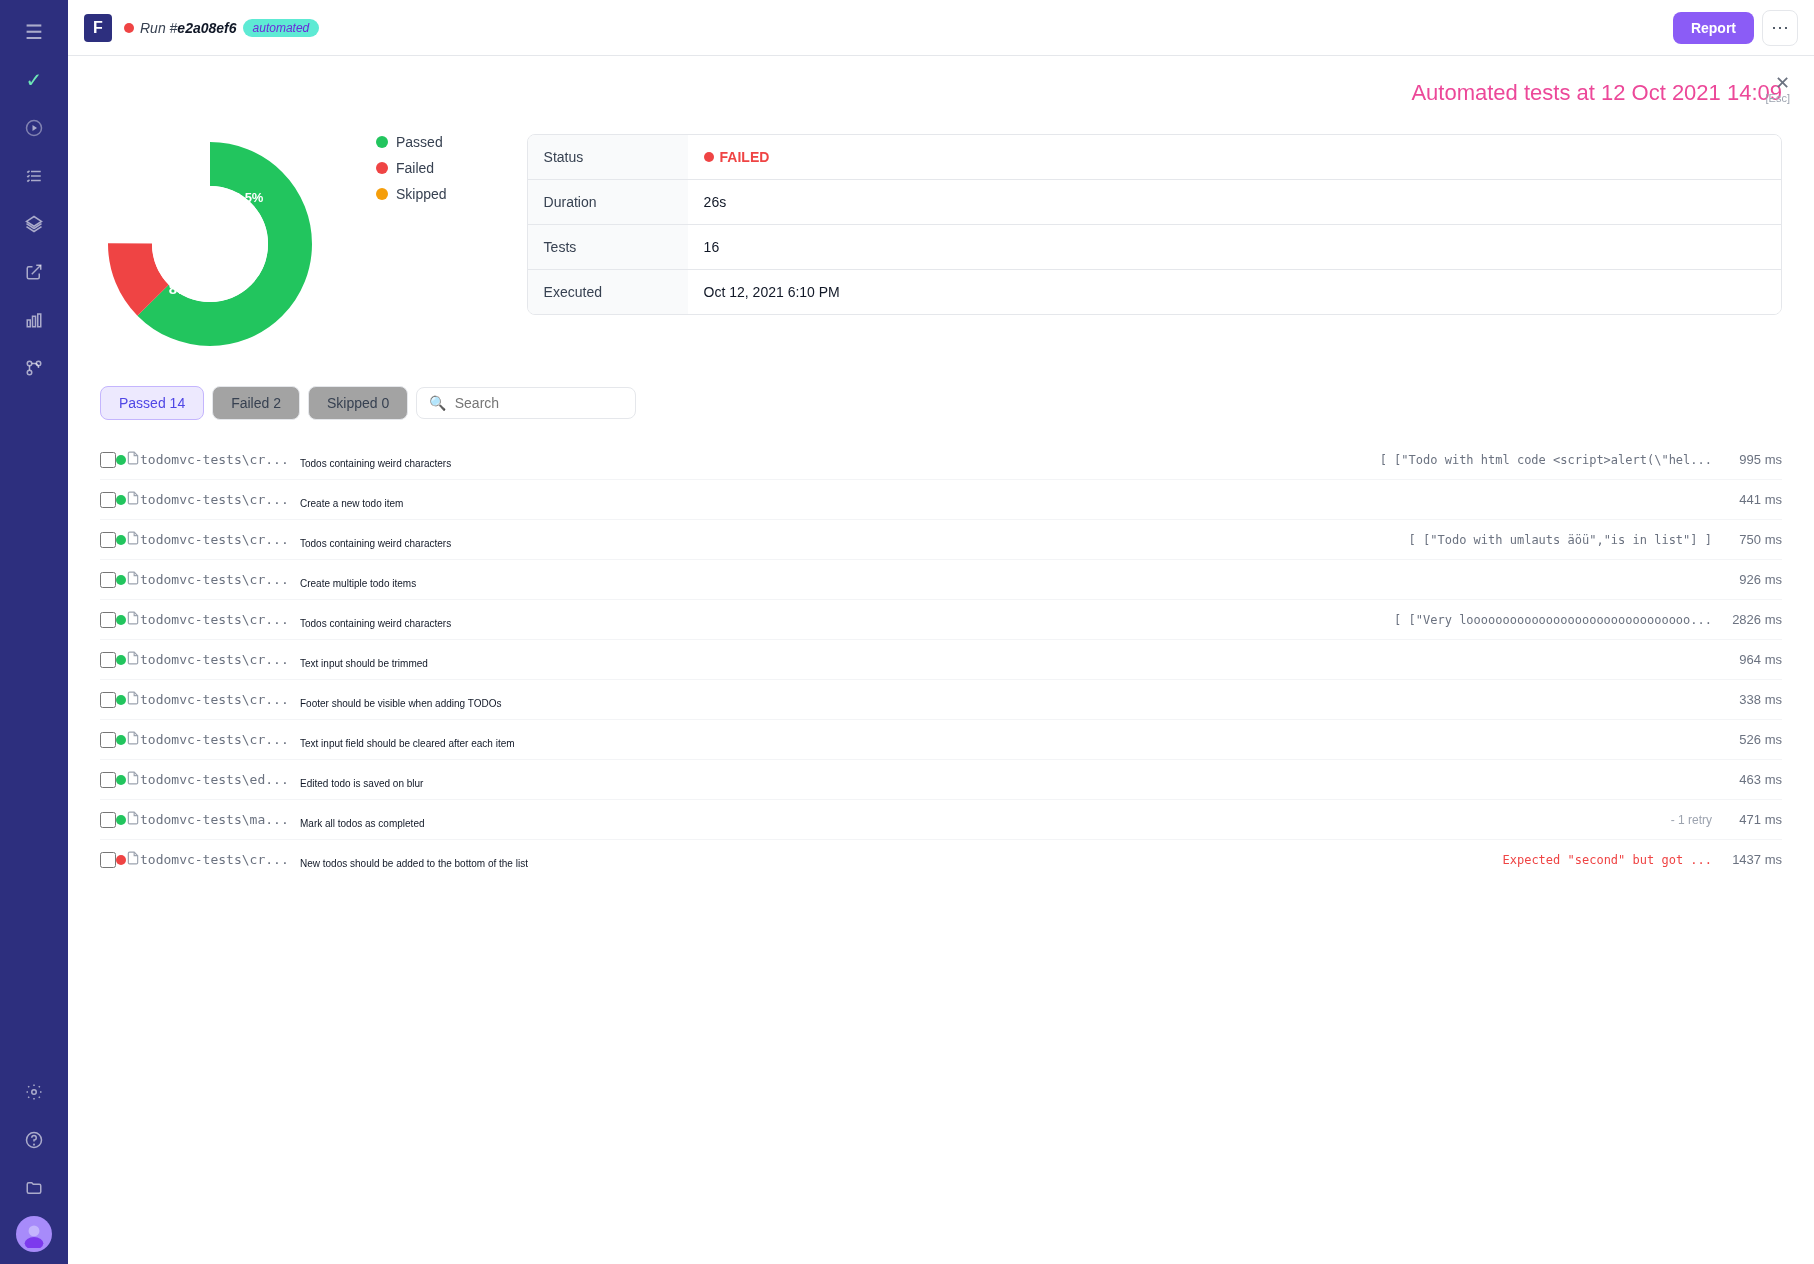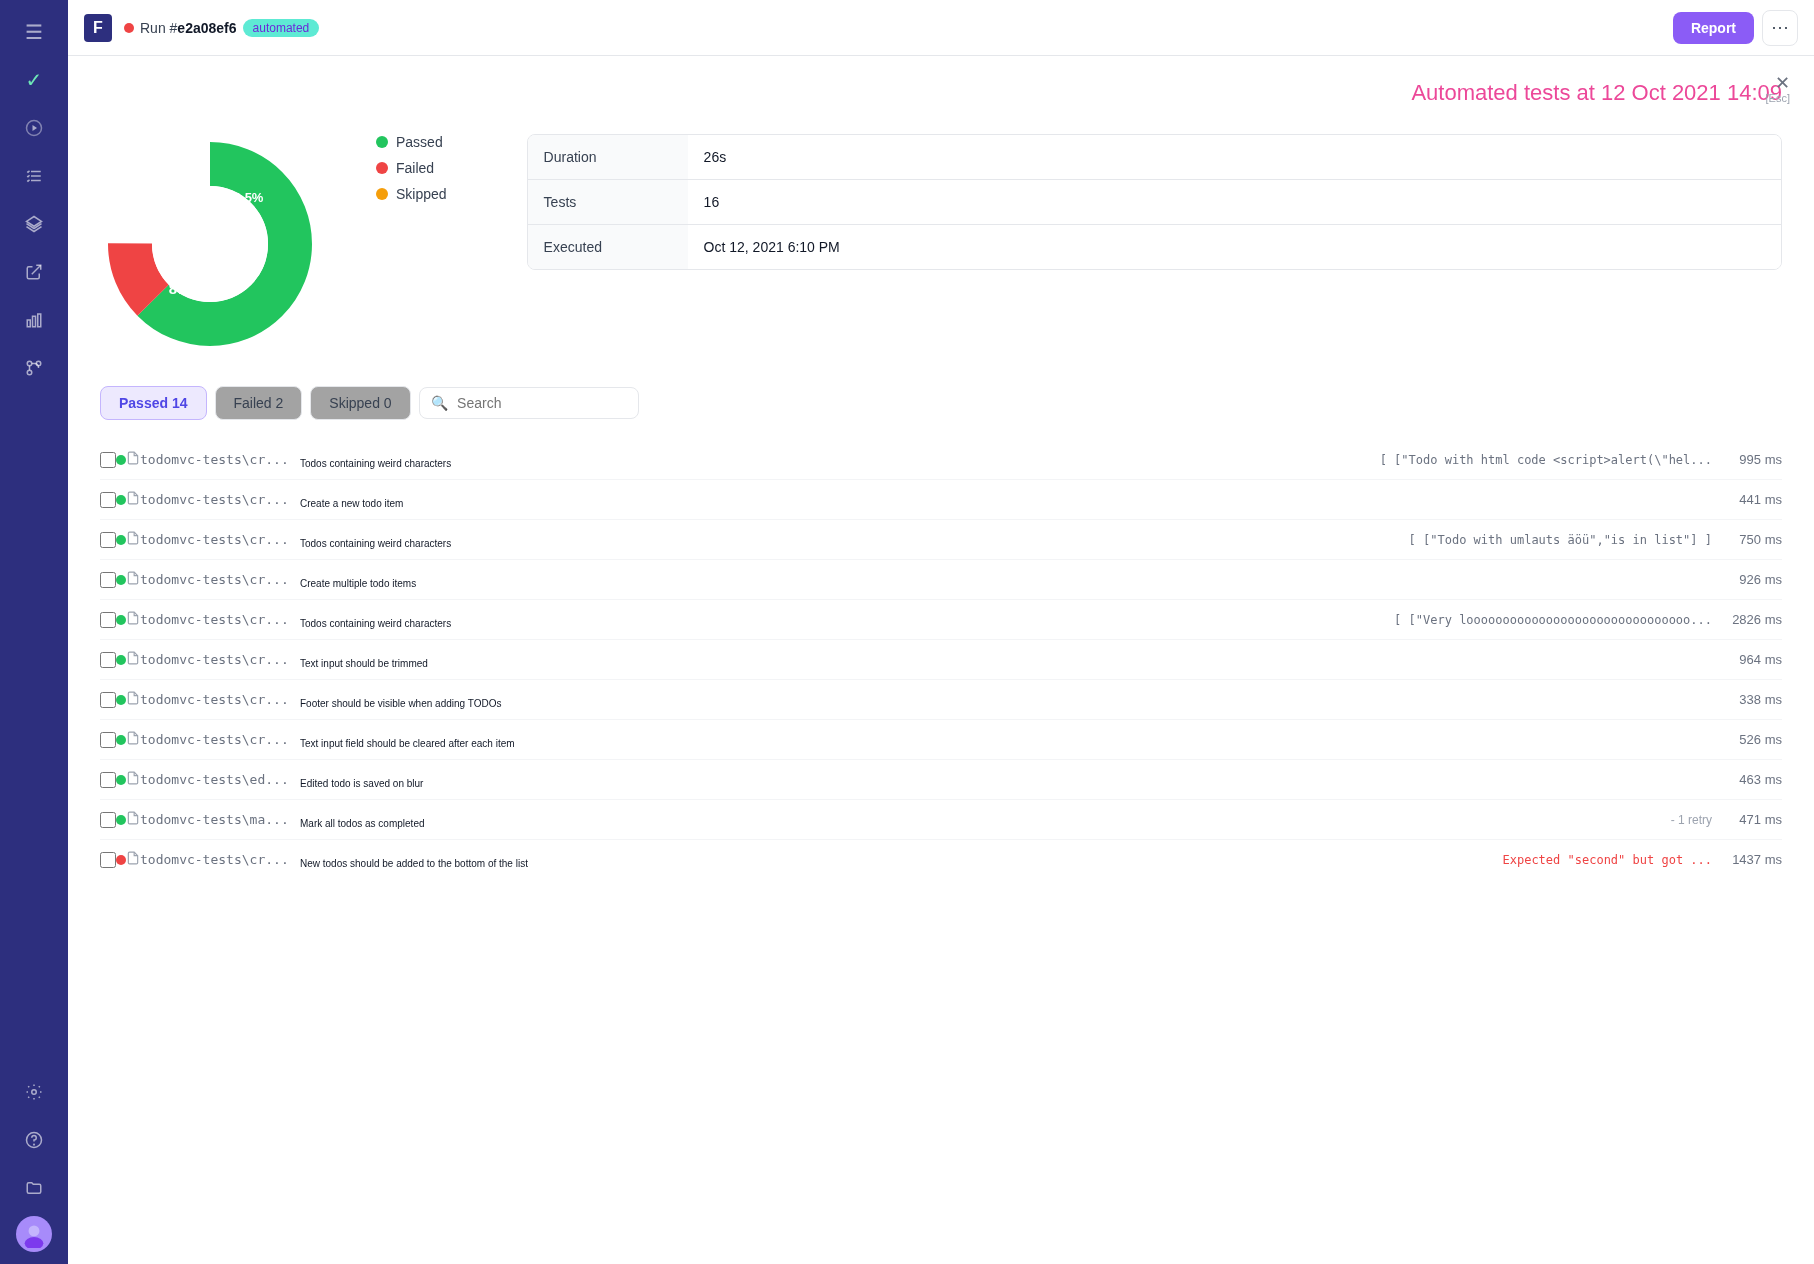--- a/index.html
+++ b/index.html
@@ -36,21 +36,21 @@
     .topbar {
       height: 56px;
       background: #fff;
       border-bottom: 1px solid #e5e7eb;
       display: flex;
       align-items: center;
       padding: 0 16px;
       gap: 12px;
     }
     .brand-logo { width: 28px; height: 28px; background: #2d2f7e; display: flex; align-items: center; justify-content: center; color: #fff; font-weight: bold; font-size: 16px; border-radius: 4px; }
-    .run-indicator { display: flex; align-items: center; gap: 6px; }
+    .run-indicator { display: flex; align-items: center; gap: 6px; font-style: italic; }
     .red-dot { width: 10px; height: 10px; border-radius: 50%; background: #ef4444; }
     .run-label { font-size: 14px; color: #374151; }
     .badge-automated { background: #5eead4; color: #6d28d9; font-size: 12px; padding: 2px 10px; border-radius: 12px; font-weight: 500; }
     .topbar-actions { margin-left: auto; display: flex; gap: 8px; align-items: center; }
     .btn-report { background: #8b5cf6; color: #fff; border: none; padding: 8px 18px; border-radius: 8px; font-size: 14px; font-weight: 600; cursor: pointer; display: flex; align-items: center; gap: 6px; }
     .btn-more { width: 36px; height: 36px; border: 1px solid #e5e7eb; border-radius: 8px; background: #fff; cursor: pointer; display: flex; align-items: center; justify-content: center; font-size: 18px; color: #374151; }
 
     
     .content { flex: 1; overflow-y: auto; padding: 24px 32px; background: #fff; position: relative; }
     .close-btn { position: absolute; top: 16px; right: 24px; background: none; border: none; font-size: 18px; cursor: pointer; color: #6b7280; }
@@ -74,21 +74,21 @@
     .status-row { display: flex; border-bottom: 1px solid #e5e7eb; }
     .status-row:last-child { border-bottom: none; }
     .status-cell-label { width: 160px; padding: 14px 16px; font-size: 14px; color: #374151; font-weight: 500; background: #f9fafb; }
     .status-cell-value { flex: 1; padding: 14px 16px; font-size: 14px; color: #111827; background: #fff; }
     .status-failed { color: #ef4444; font-weight: 700; display: flex; align-items: center; gap: 6px; }
     .failed-dot { width: 10px; height: 10px; border-radius: 50%; background: #ef4444; }
 
     
     .filter-row { display: flex; gap: 8px; margin-bottom: 20px; align-items: center; flex-wrap: wrap; }
     .filter-btn { padding: 8px 18px; border-radius: 8px; border: 1px solid #e5e7eb; background: #a3a3a3; font-size: 14px; font-weight: 500; cursor: pointer; color: #374151; }
-    .filter-btn.active { background: #ede9fe; border-color: #c4b5fd; color: #4f46e5; font-weight: bold; }
+    .filter-btn.active { background: #ede9fe; border-color: #c4b5fd; color: #4f46e5; }
     .search-box { display: flex; align-items: center; gap: 8px; border: 1px solid #e5e7eb; border-radius: 8px; padding: 7px 12px; background: #fff; min-width: 220px; }
     .search-box input { border: none; outline: none; font-size: 14px; color: #374151; background: transparent; width: 160px; }
     .search-icon { color: #9ca3af; font-size: 14px; }
 
     
     .test-list { display: flex; flex-direction: column; gap: 0; }
     .test-row { display: flex; align-items: center; padding: 10px 0; border-bottom: 1px solid #f3f4f6; }
     .test-row:last-child { border-bottom: none; }
     .test-checkbox { width: 16px; height: 16px; border: 1.5px solid #d1d5db; border-radius: 3px; flex-shrink: 0; cursor: pointer; }
     .test-status-dot { width: 10px; height: 10px; border-radius: 50%; flex-shrink: 0; }
@@ -232,20 +232,29 @@
           <div class="legend-dot" style="background:#ef4444;"></div>
           <span>Failed</span>
         </div>
         <div class="legend-item">
           <div class="legend-dot" style="background:#f59e0b;"></div>
           <span>Skipped</span>
         </div>
       </div>
 
       <div class="status-table" style="margin-left:40px; min-width:500px;">
+        <div class="status-row">
+          <div class="status-cell-label">Status</div>
+          <div class="status-cell-value">
+            <span class="status-failed">
+              <span class="failed-dot"></span>
+              FAILED
+            </span>
+          </div>
+        </div>
         <div class="status-row">
           <div class="status-cell-label">Duration</div>
           <div class="status-cell-value">26s</div>
         </div>
         <div class="status-row">
           <div class="status-cell-label">Tests</div>
           <div class="status-cell-value">16</div>
         </div>
         <div class="status-row">
           <div class="status-cell-label">Executed</div>

